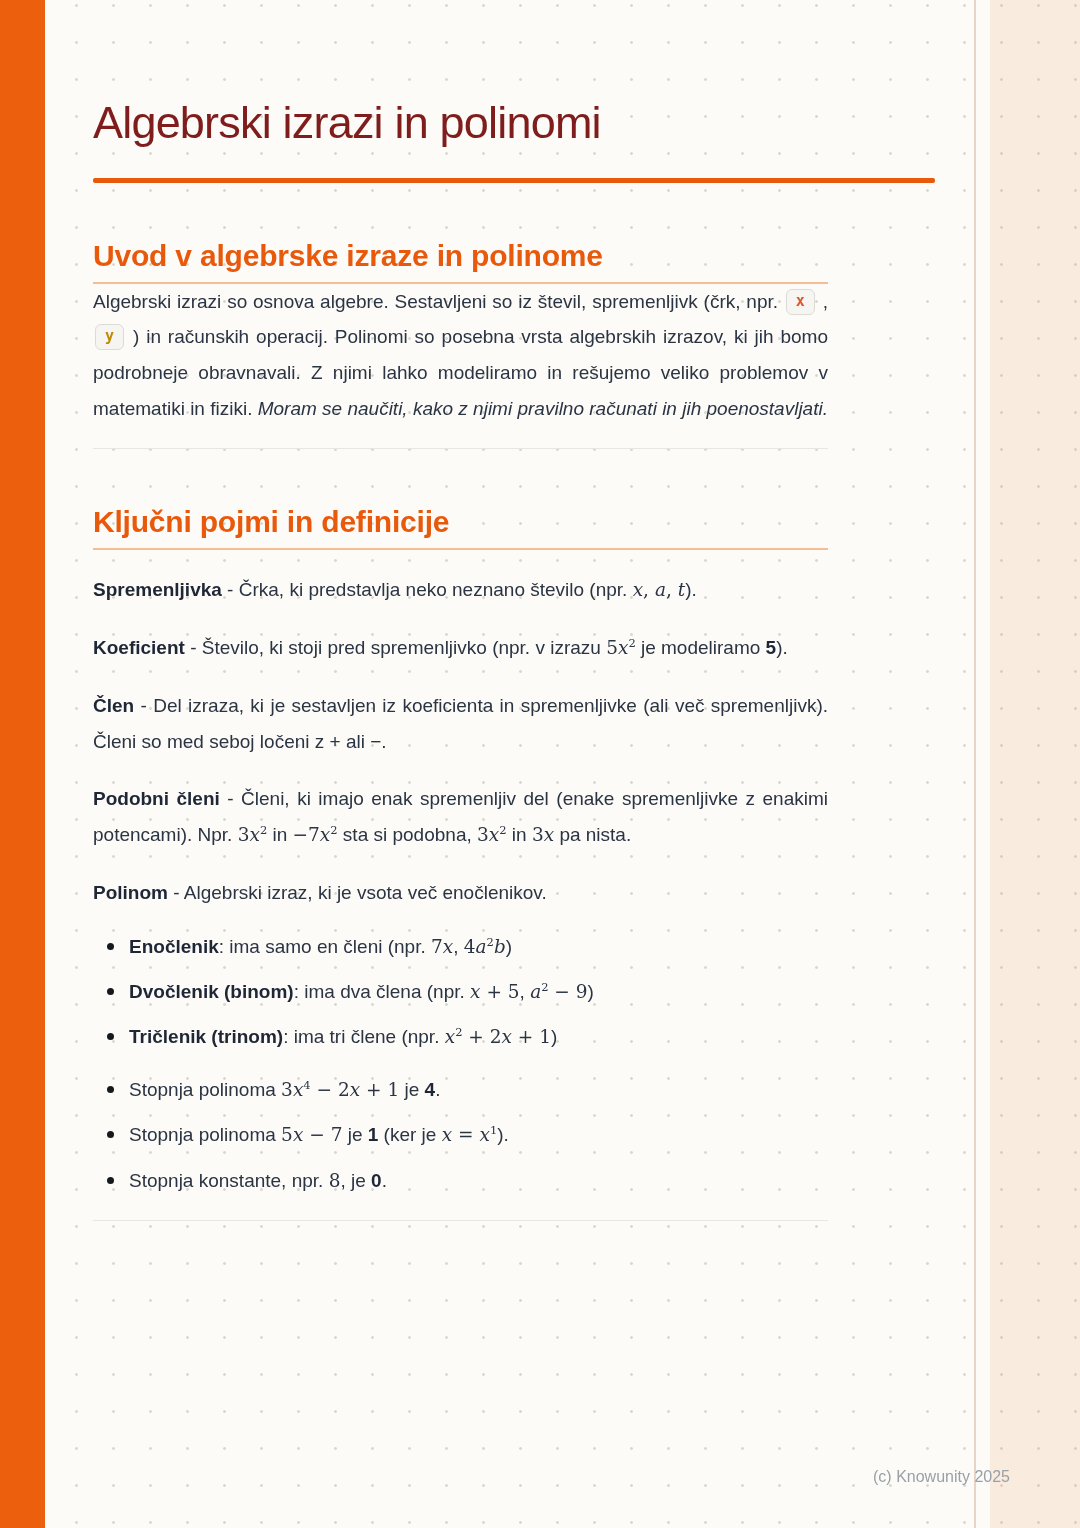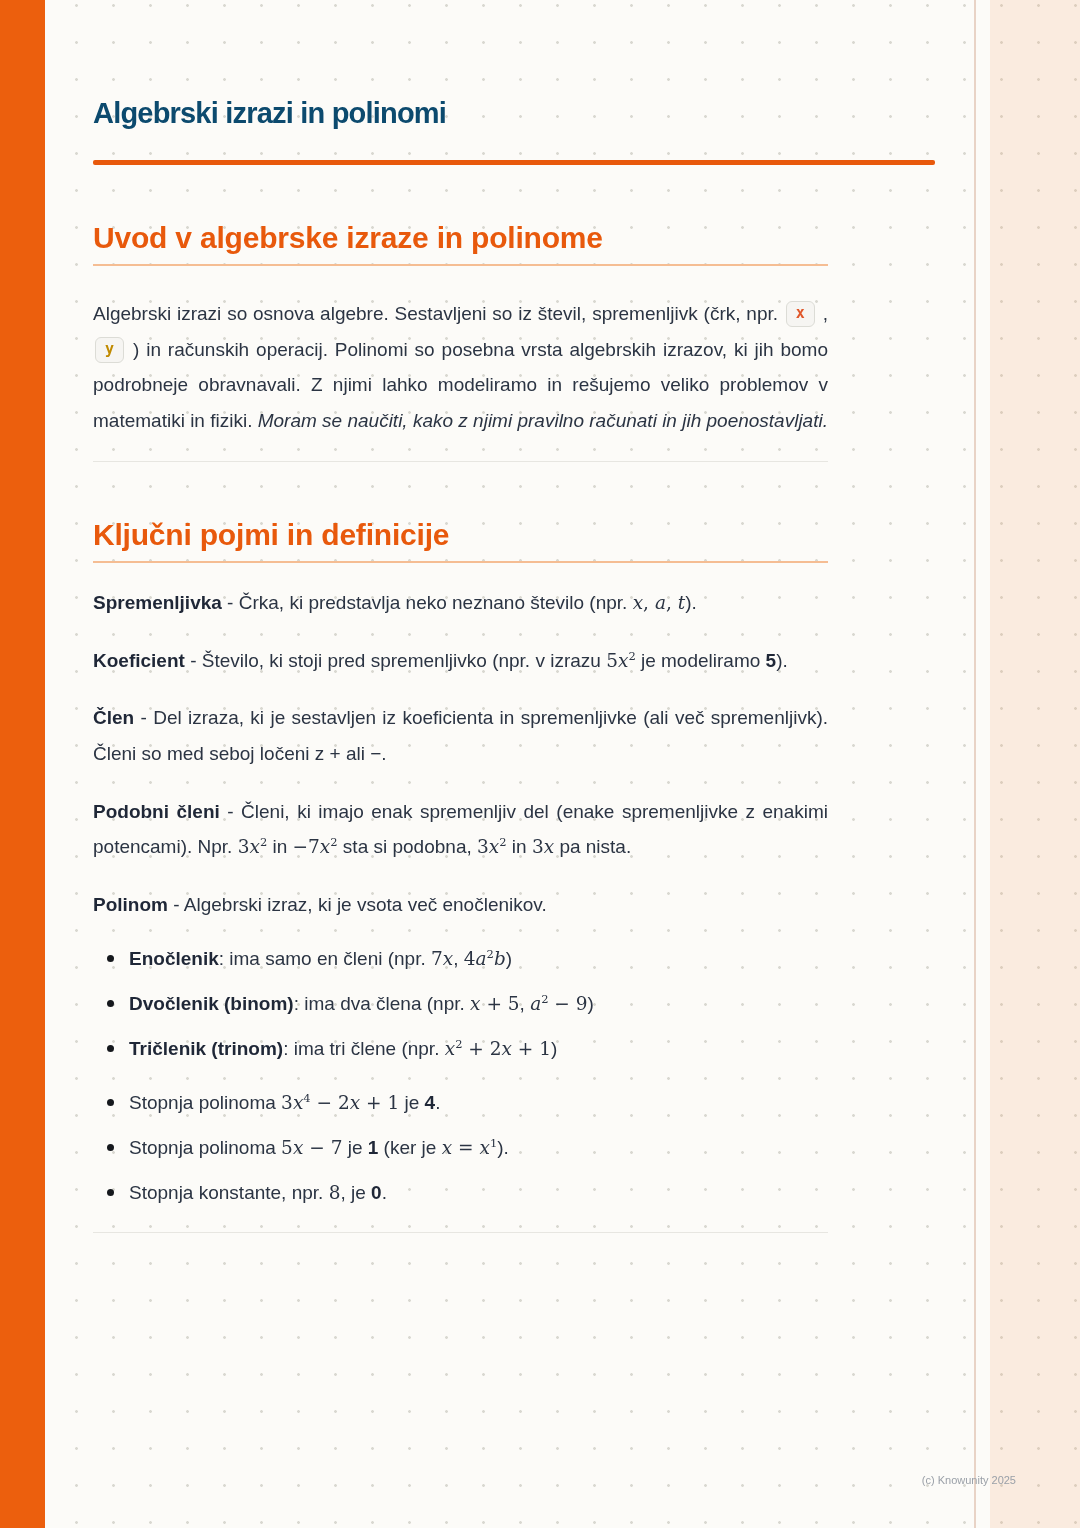--- a/index.html
+++ b/index.html
@@ -21,33 +21,33 @@
   .margin-line {
     position: absolute; left: 974px; top: 0; width: 2px; height: 100%;
     background: #e8d3c6;
   }
   .strip-right {
     position: absolute; left: 990px; top: 0; right: 0; height: 100%;
     background: rgba(244, 158, 96, 0.16);
   }
   .content { position: absolute; left: 93px; top: 98px; width: 735px; }
   h1 {
-    font-size: 29px; font-weight: 700; letter-spacing: -0.8px;
-    line-height: 1.1; color: #0c4a6e;
+    font-size: 45px; font-weight: 400; letter-spacing: -0.8px;
+    line-height: 1.1; color: #7f1d1d;
   }
   .title-rule {
     width: 842px; height: 5px; margin-top: 30px; border-radius: 2px;
     background: var(--accent, #e8590c);
   }
   .sec-h {
     margin-top: 56px; font-size: 30px; font-weight: 800; letter-spacing: -0.2px;
     color: var(--accent, #e8590c);
     padding-bottom: 9px; border-bottom: 2px solid var(--accent_soft, #f5bd93);
   }
-  .para { font-size: 19px; line-height: 1.88; margin-top: 30px; }
+  .para { font-size: 19px; line-height: 1.88; }
   .justify { text-align: justify; }
   .def { margin-top: 22px; }
   .seg-b { font-weight: 700; color: #1f2737; }
   .seg-i { font-style: italic; }
   .chip {
     display: inline-block;
     font-family: "DejaVu Sans Mono", "Liberation Mono", monospace;
     font-size: 15px; font-weight: 700; line-height: 1.4;
     background: #f6f5f2; border: 1px solid #dcdcd6; border-radius: 6px;
     padding: 1px 9px 2px; margin: 0 2px; vertical-align: 2px;
@@ -55,21 +55,21 @@
   .math { font-family: "DejaVu Serif", "Liberation Serif", serif; font-size: 18.5px; white-space: nowrap; }
   .math .mi { font-style: italic; }
   .math sup { font-size: 0.62em; vertical-align: super; line-height: 0; }
   .divider { border: none; height: 1px; background: #e7e6e1; margin-top: 22px; }
   .bullets { list-style: none; margin-top: 18px; margin-bottom: 0; padding-left: 14px; }
   .bullets li { position: relative; padding-left: 22px; font-size: 19px; line-height: 1.85; margin-bottom: 10px; }
   .bullets li::before {
     content: ""; position: absolute; left: 0; top: 14px;
     width: 7px; height: 7px; border-radius: 50%; background: #15181d;
   }
-  .footer { position: absolute; right: 64px; bottom: 42px; font-size: 11px; color: #9aa0a8; }
+  .footer { position: absolute; right: 70px; bottom: 42px; font-size: 16px; color: #9aa0a8; }
 </style>
 </head>
 <body>
 
 <div class="stripe-left"></div>
 <div class="margin-line"></div>
 <div class="strip-right"></div>
 
 <main class="content">
   <h1>Algebrski izrazi in polinomi</h1>

